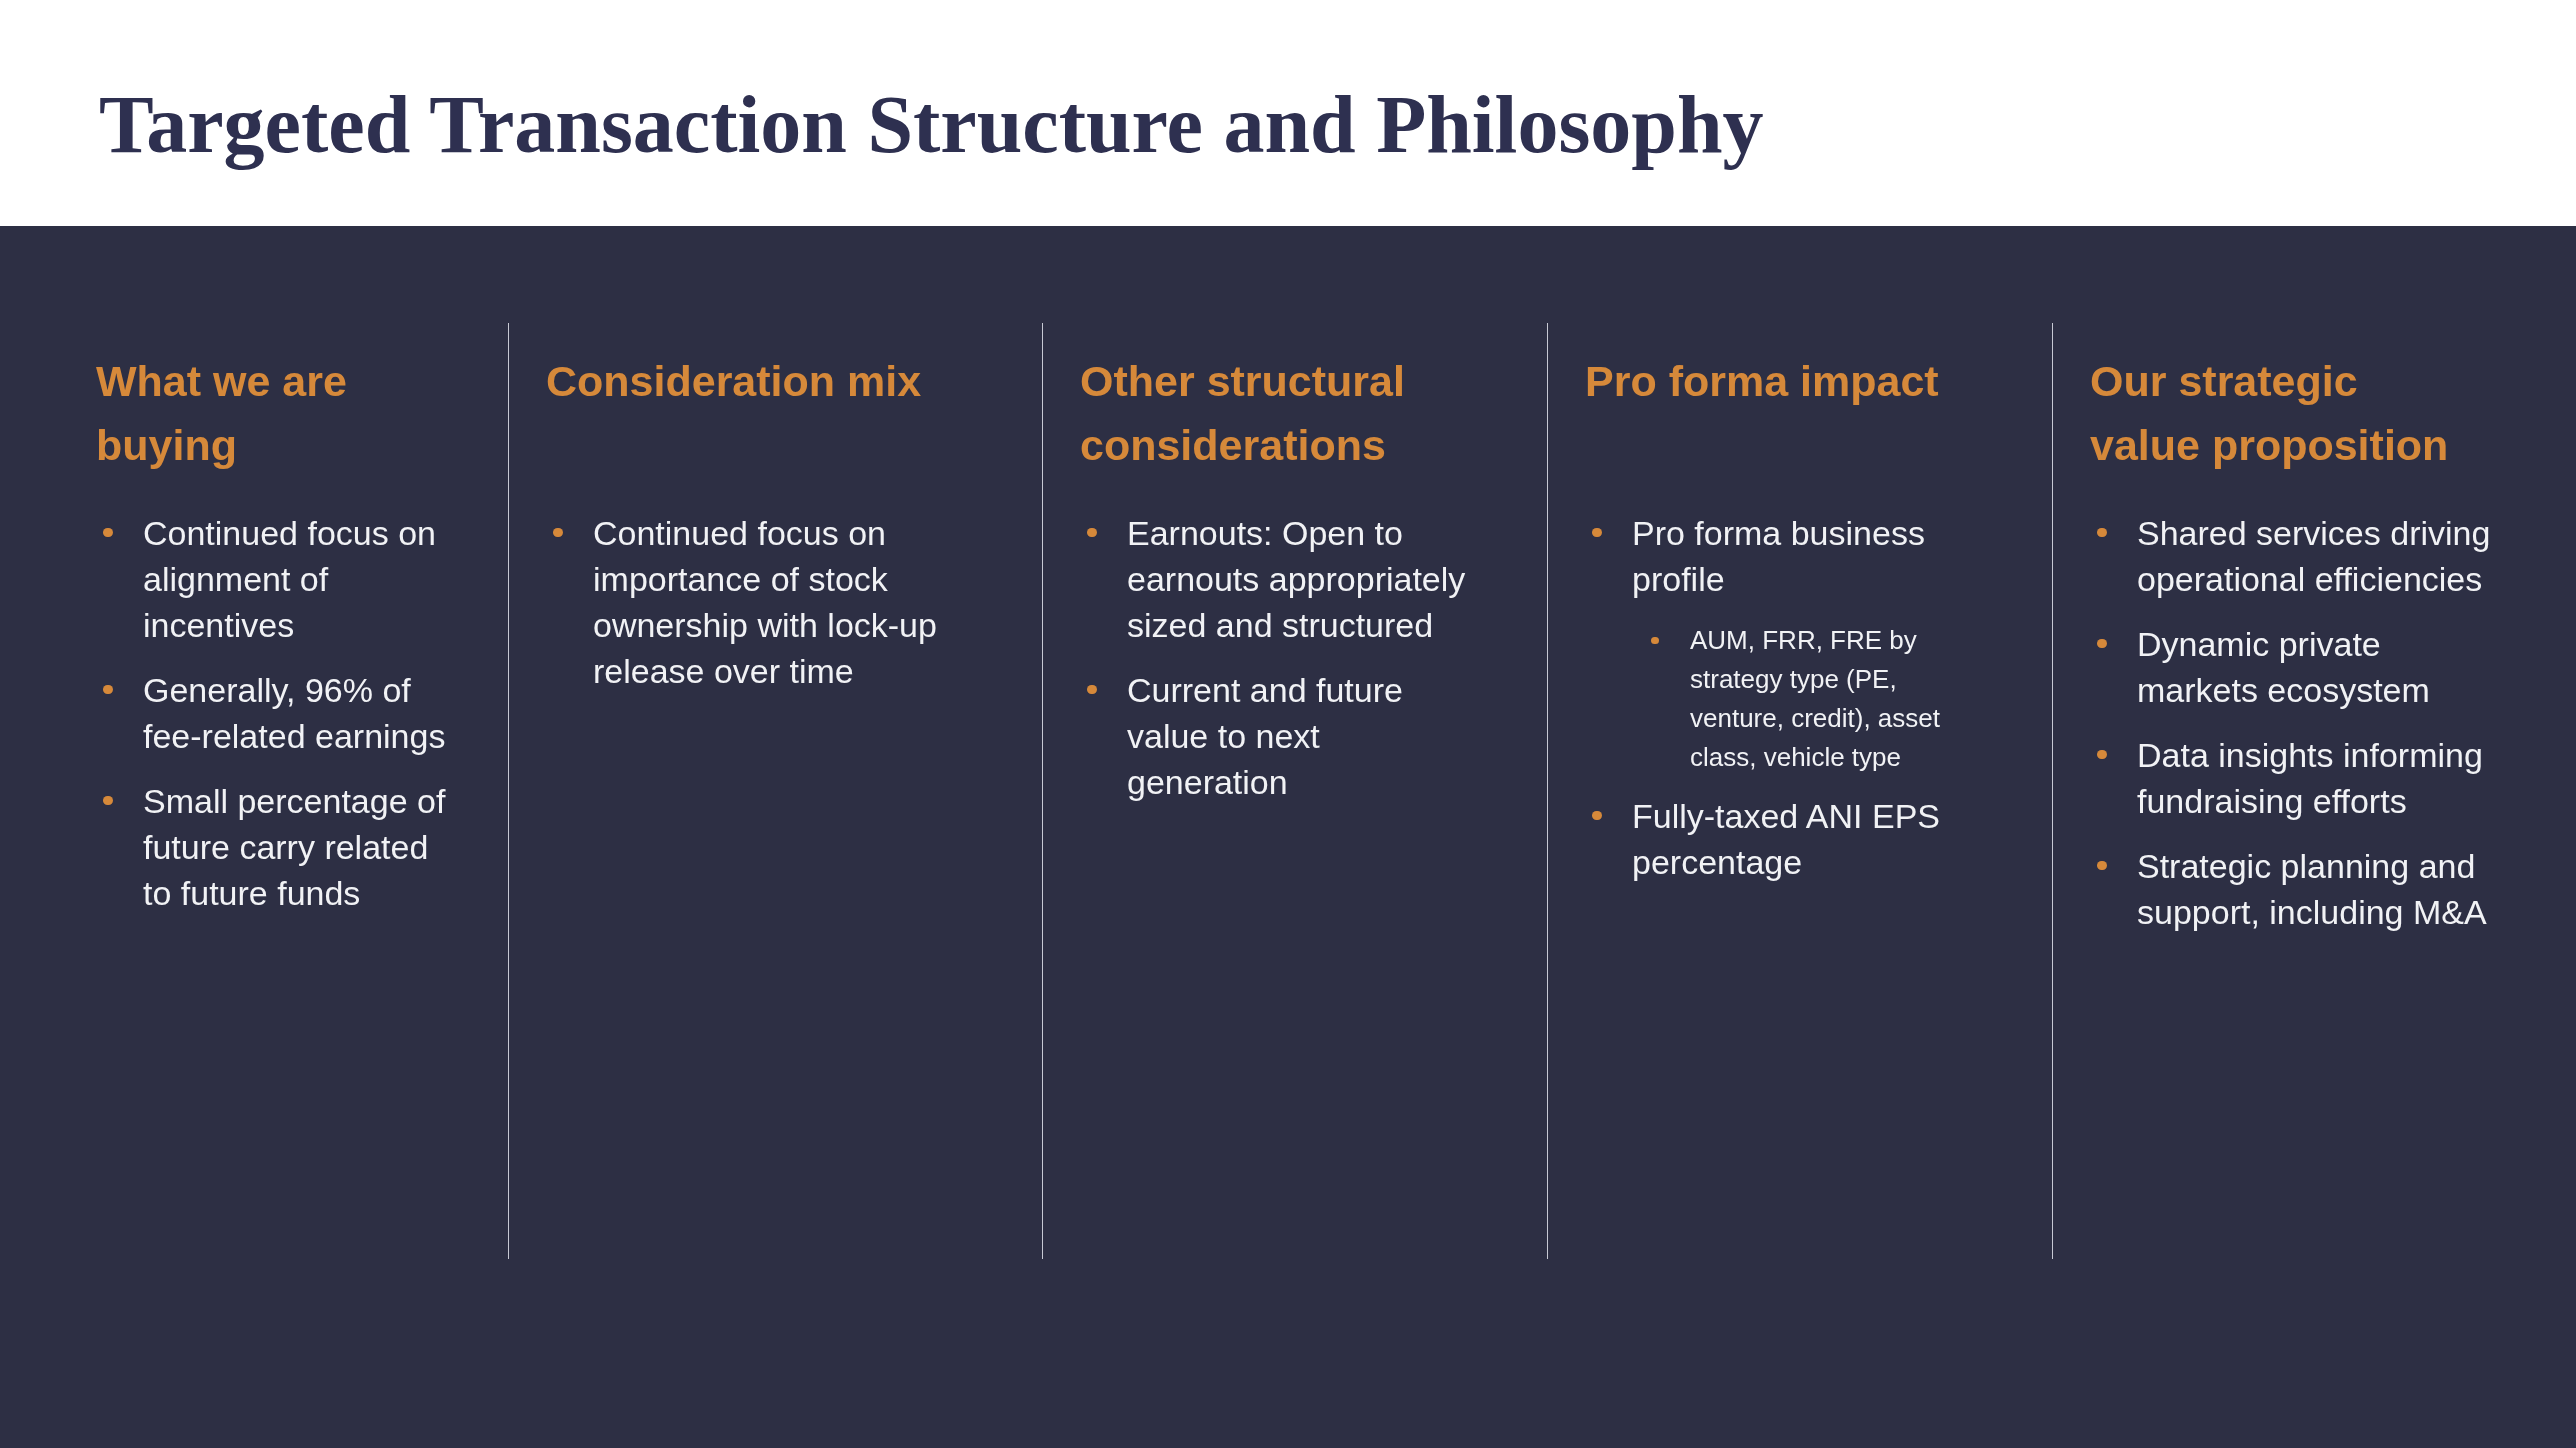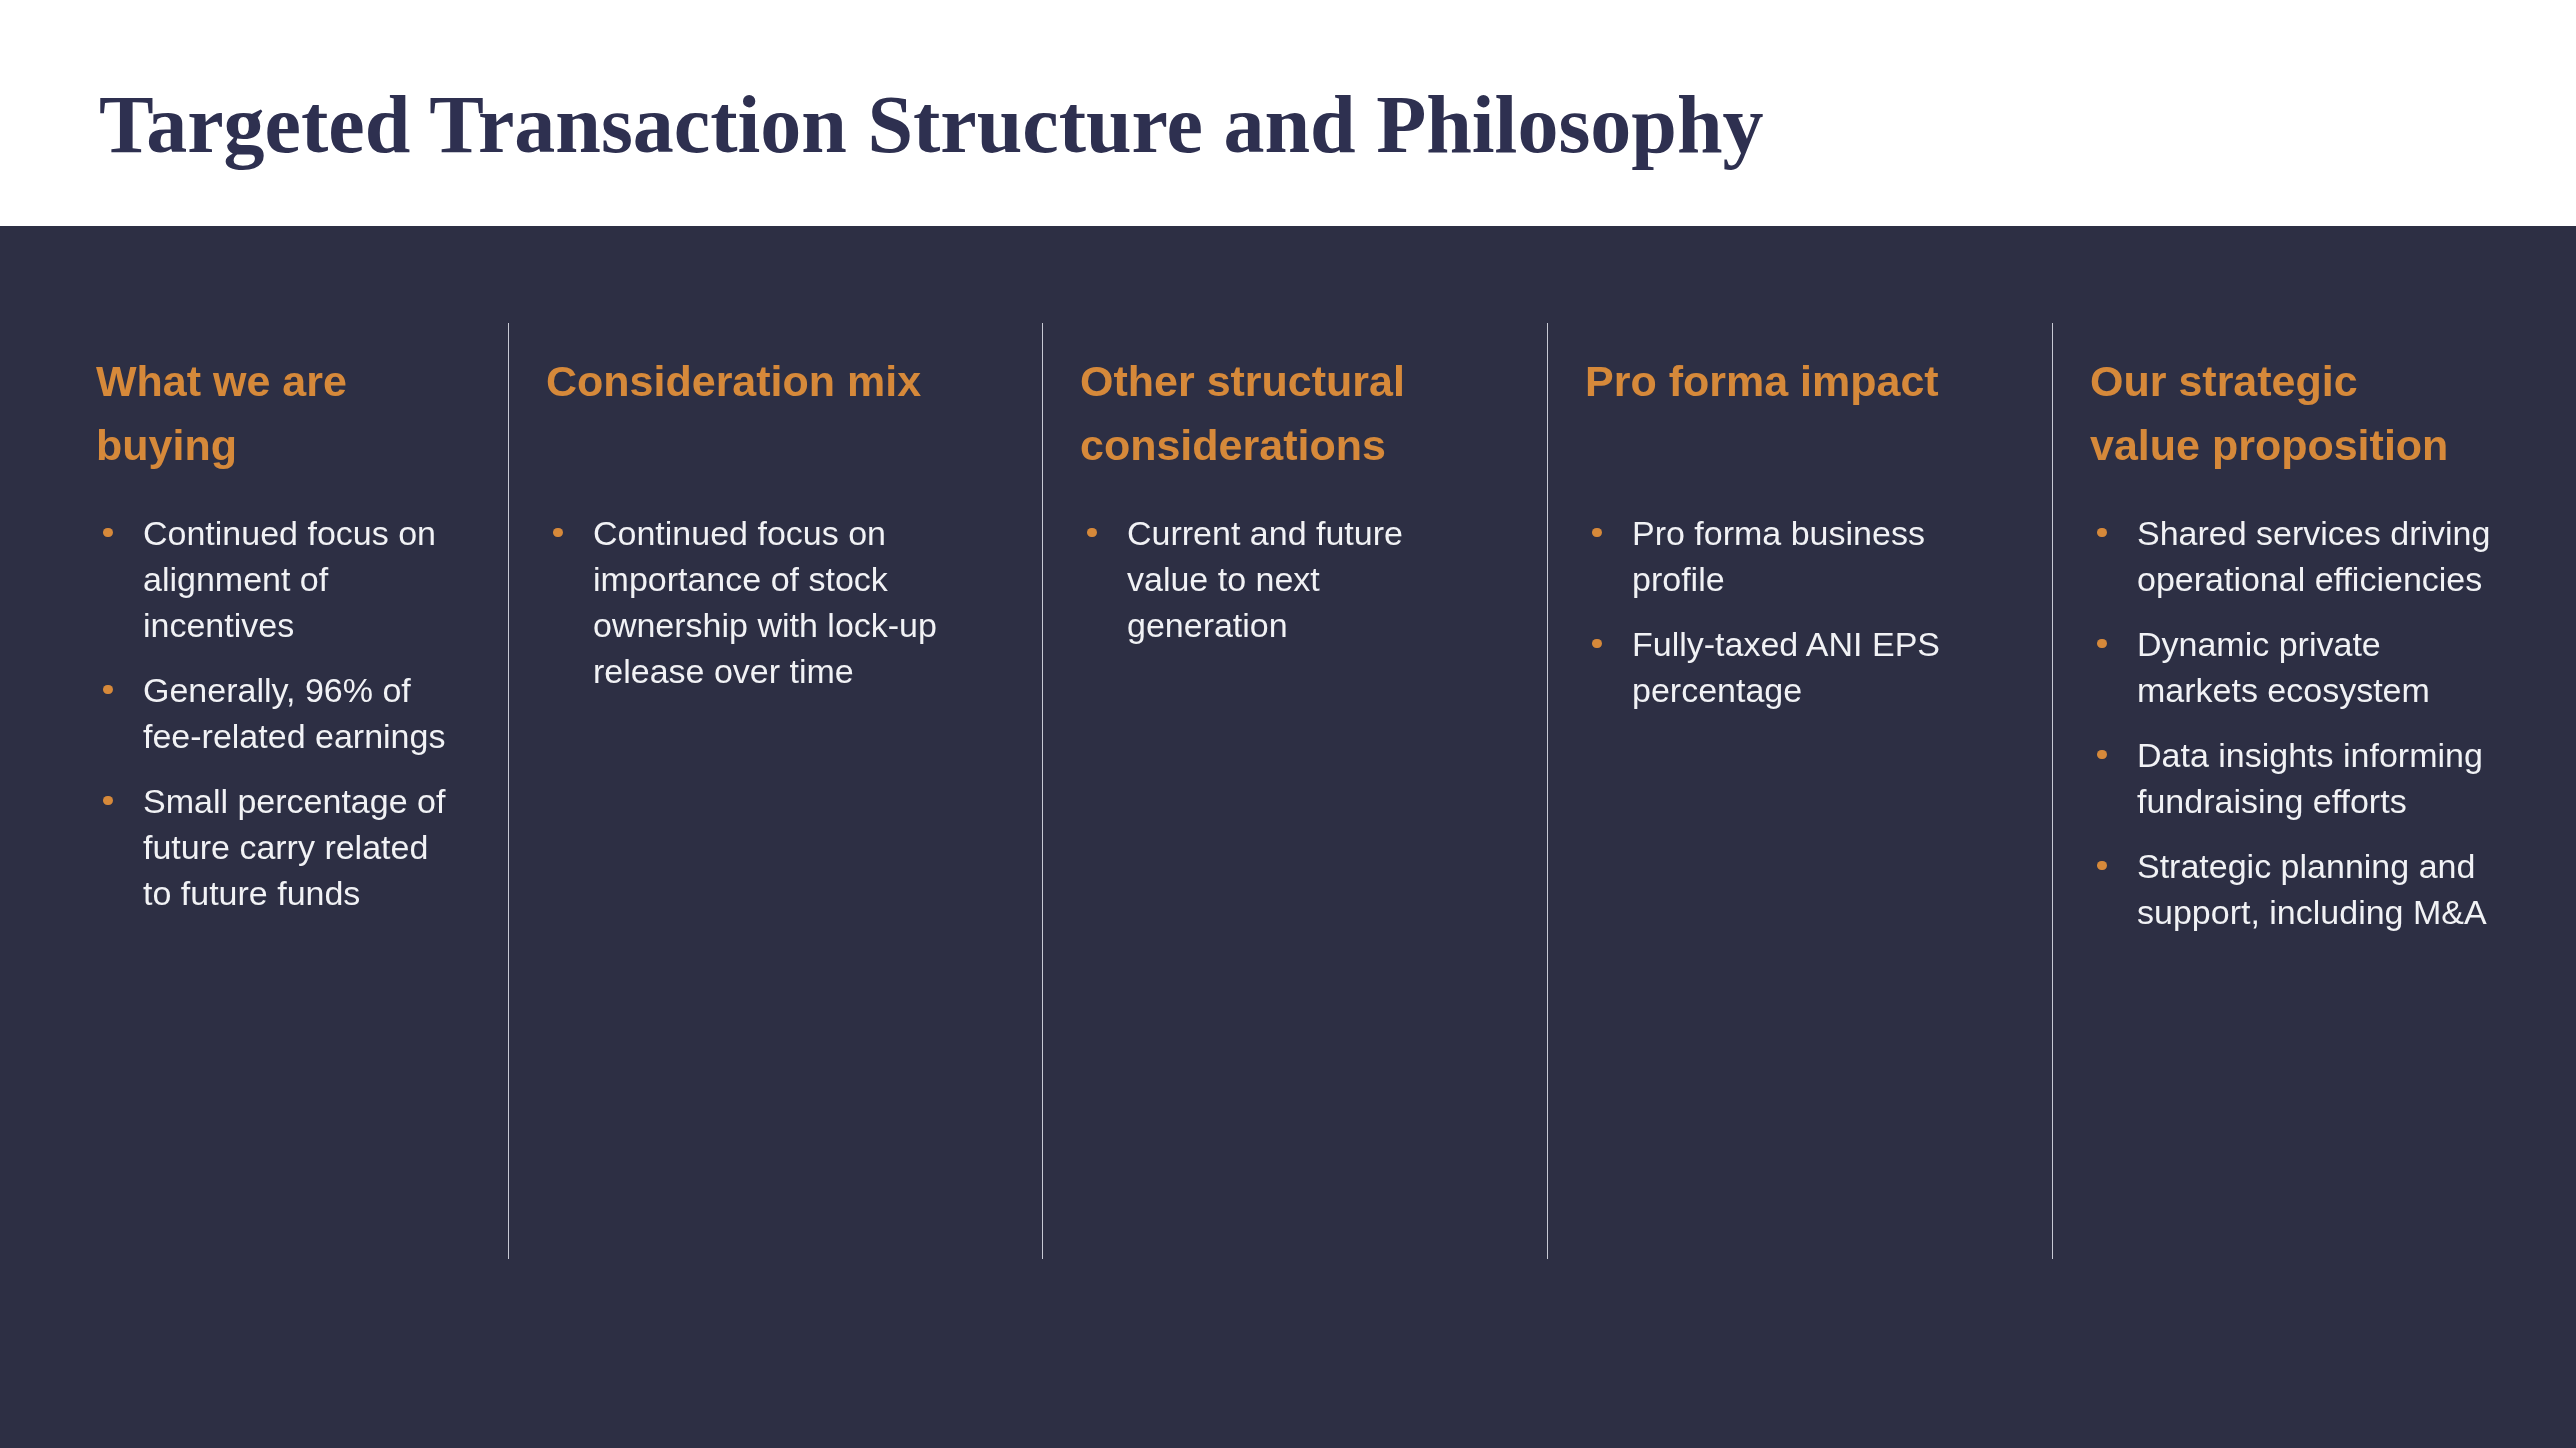--- a/index.html
+++ b/index.html
@@ -114,31 +114,38 @@
 importance of stock
 ownership with lock-up
 release over time</span></li>
         </ul>
       </section>
 
       <section class="col">
         <h2 class="col-heading">Other structural
 considerations</h2>
         <ul class="bullets">
+          <li class="b1"><span>Earnouts: Open to
+earnouts appropriately
+sized and structured</span></li>
           <li class="b1"><span>Current and future
 value to next
 generation</span></li>
         </ul>
       </section>
 
       <section class="col">
         <h2 class="col-heading">Pro forma impact</h2>
         <ul class="bullets">
           <li class="b1"><span>Pro forma business
 profile</span></li>
+          <li class="b2"><span>AUM, FRR, FRE by
+strategy type (PE,
+venture, credit), asset
+class, vehicle type</span></li>
           <li class="b1"><span>Fully-taxed ANI EPS
 percentage</span></li>
         </ul>
       </section>
 
       <section class="col">
         <h2 class="col-heading">Our strategic
 value proposition</h2>
         <ul class="bullets">
           <li class="b1"><span>Shared services driving

